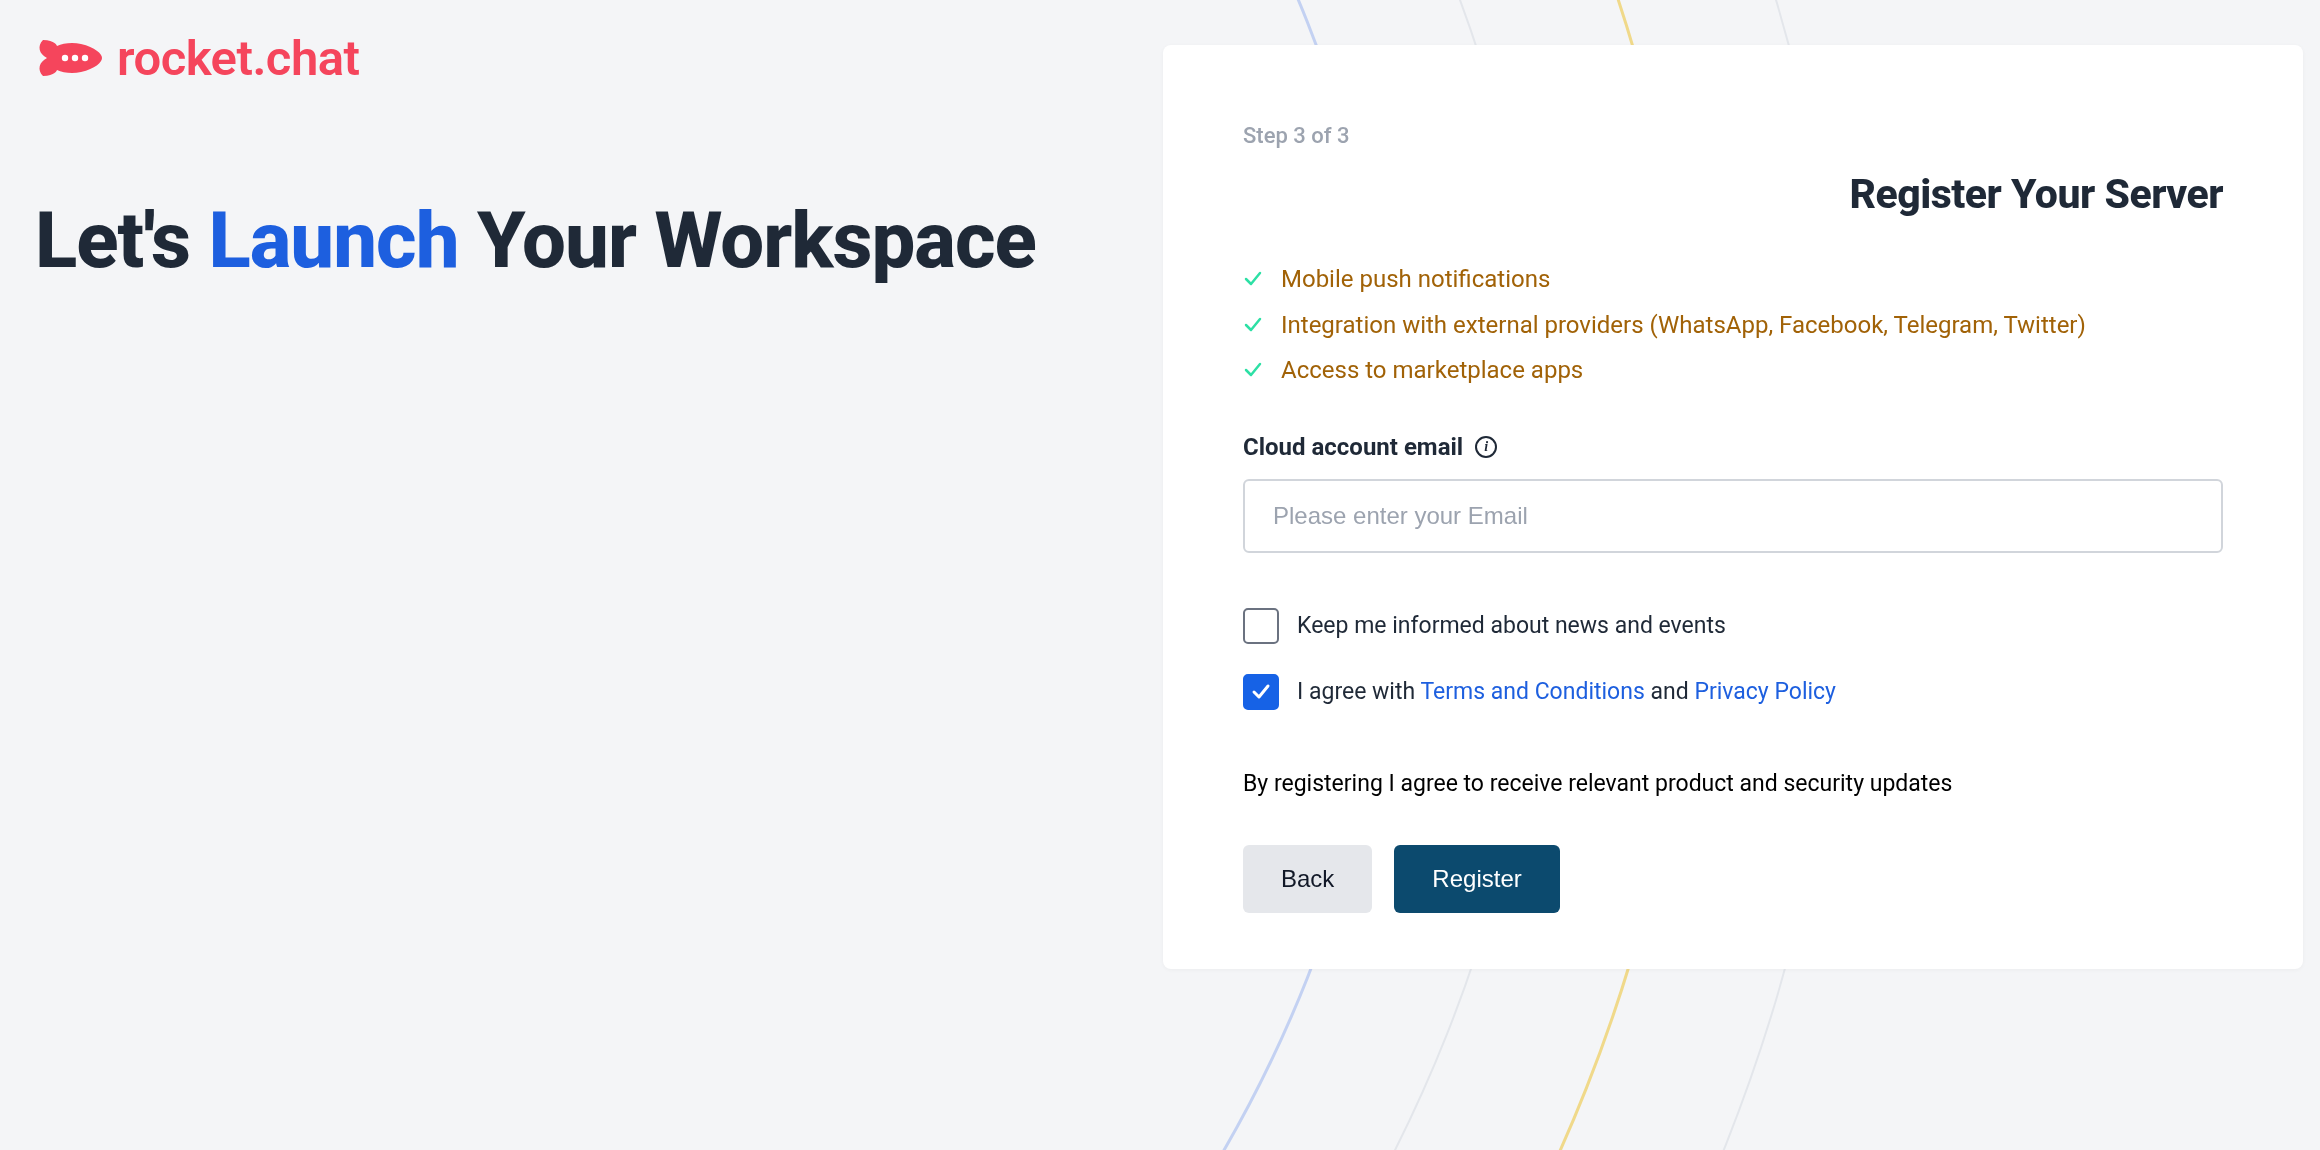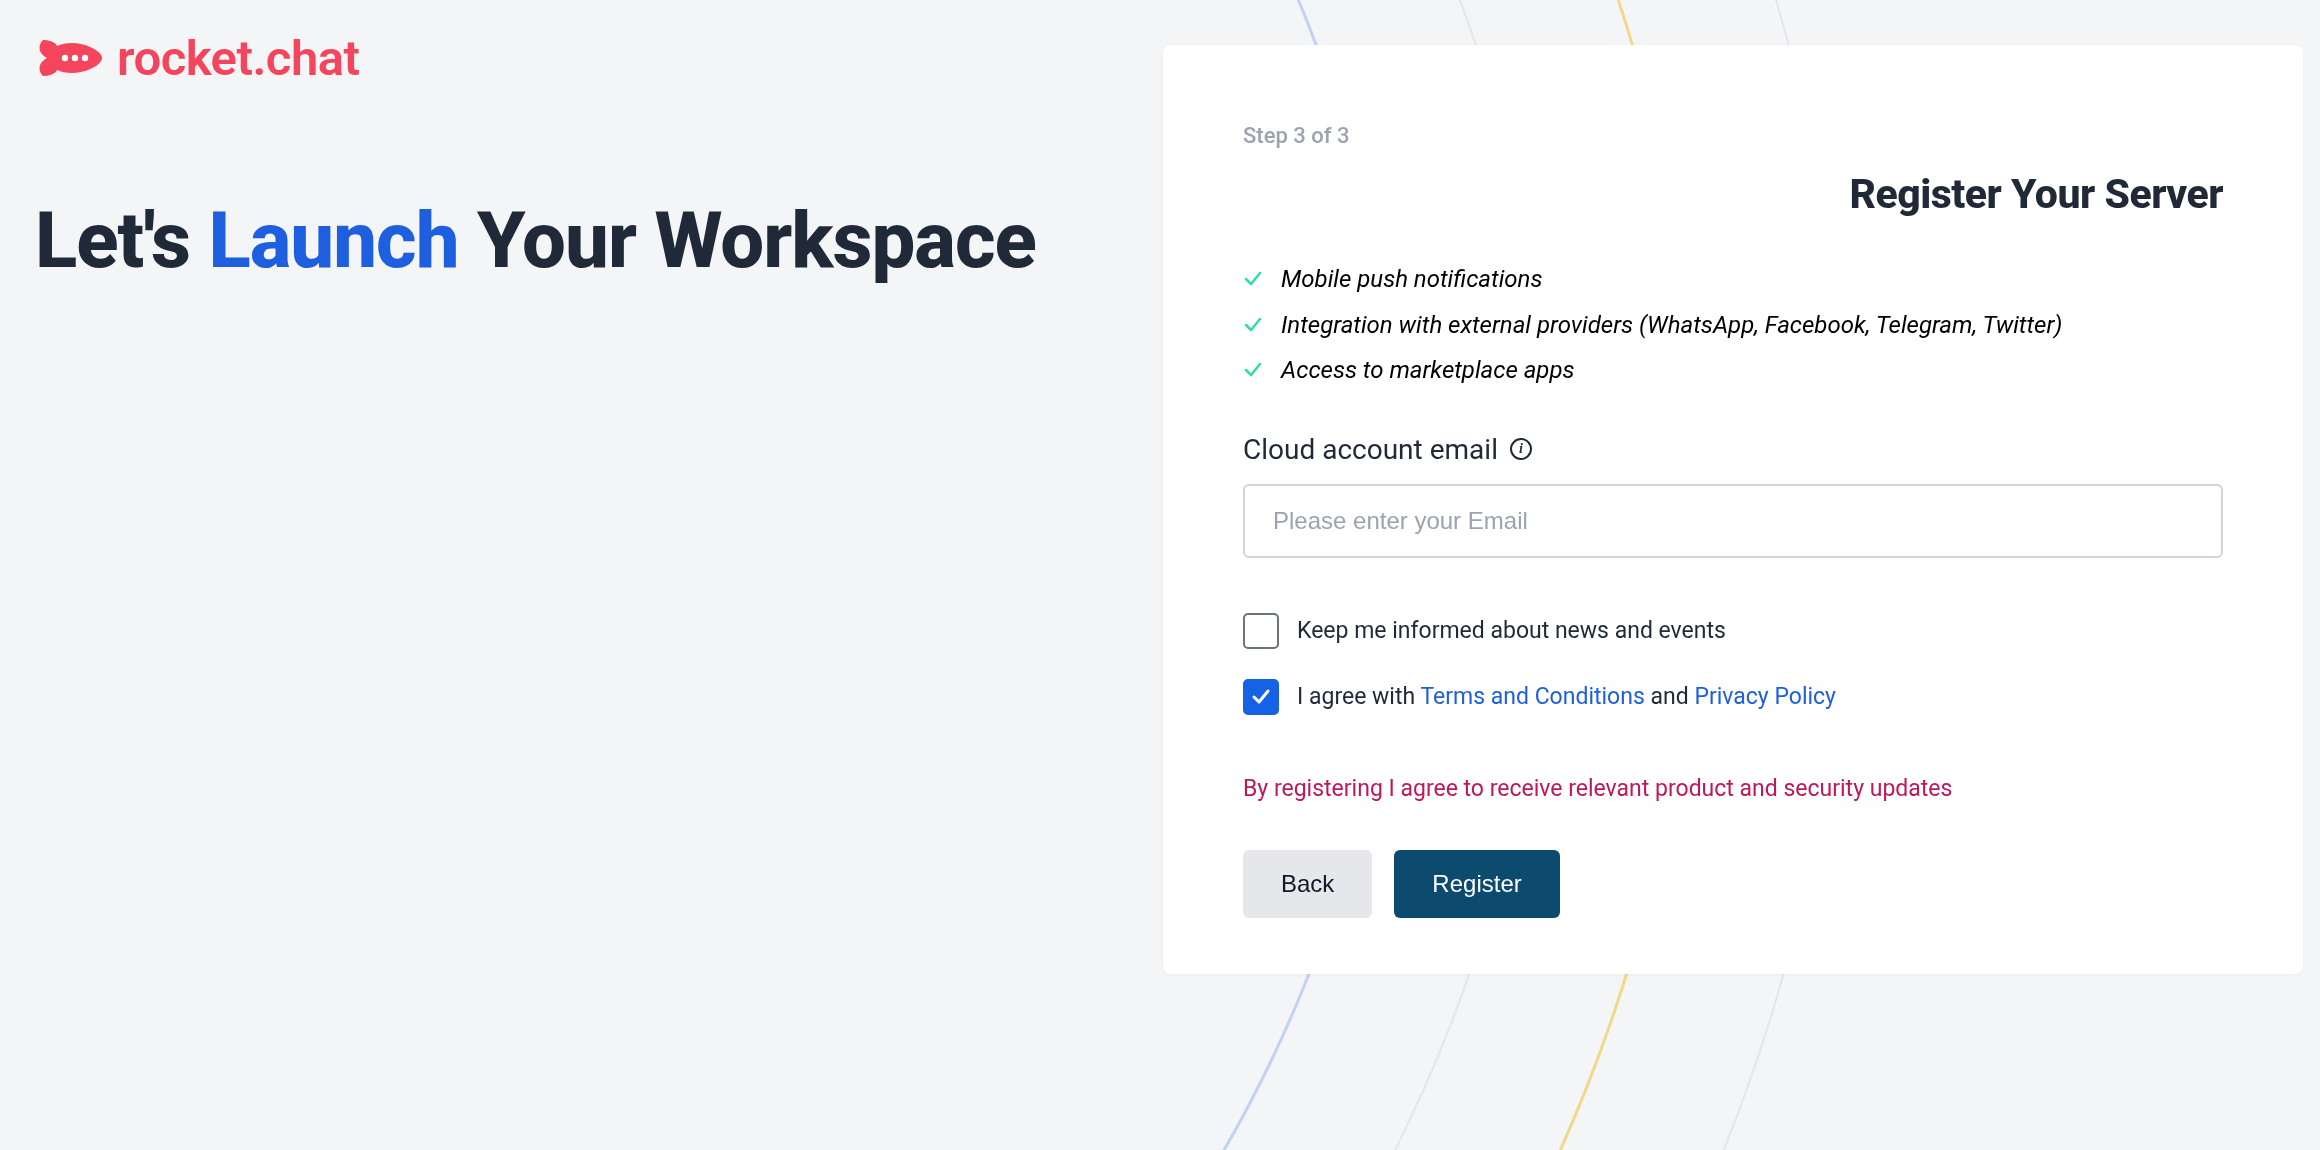--- a/index.html
+++ b/index.html
@@ -137,35 +137,35 @@
     
     .check-icon {
       width: 20px;
       height: 20px;
       flex-shrink: 0;
       margin-top: 6px;
     }
     
     .feature-text {
       font-size: 24px;
-      color: #000000;
+      color: #a16207;
       line-height: 1.4;
-      font-style: italic;
     }
     
     .field-label-row {
       display: flex;
       align-items: center;
       gap: 12px;
       margin-bottom: 18px;
     }
     
     .field-label {
-      font-size: 28px;
-      color: #1f2937;
+      font-size: 24px;
+      color: #1f2937;
+      font-weight: bold;
     }
     
     .info-icon {
       width: 22px;
       height: 22px;
       border: 2px solid #1f2937;
       border-radius: 50%;
       display: inline-flex;
       align-items: center;
       justify-content: center;
@@ -228,21 +228,21 @@
       color: #1f2937;
     }
     
     .link {
       color: #1d5fdf;
       cursor: pointer;
     }
     
     .disclaimer {
       font-size: 23px;
-      color: #be185d;
+      color: #000000;
       margin-top: 60px;
       margin-bottom: 48px;
     }
     
     .button-row {
       display: flex;
       gap: 22px;
     }
     
     .btn {

